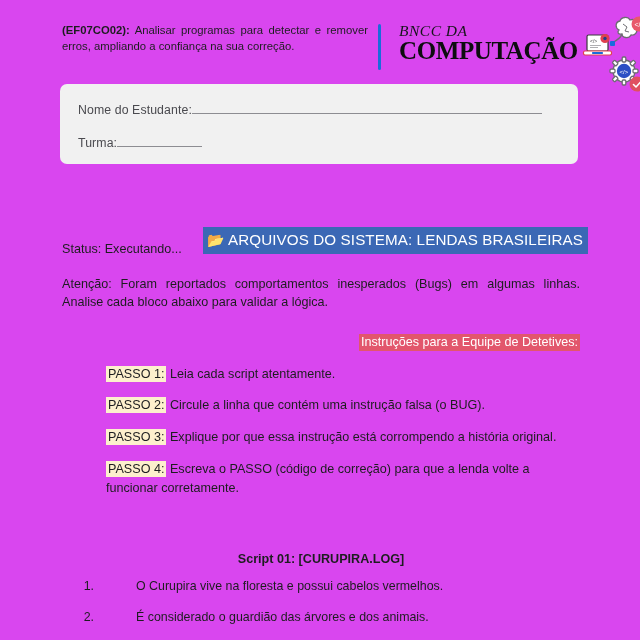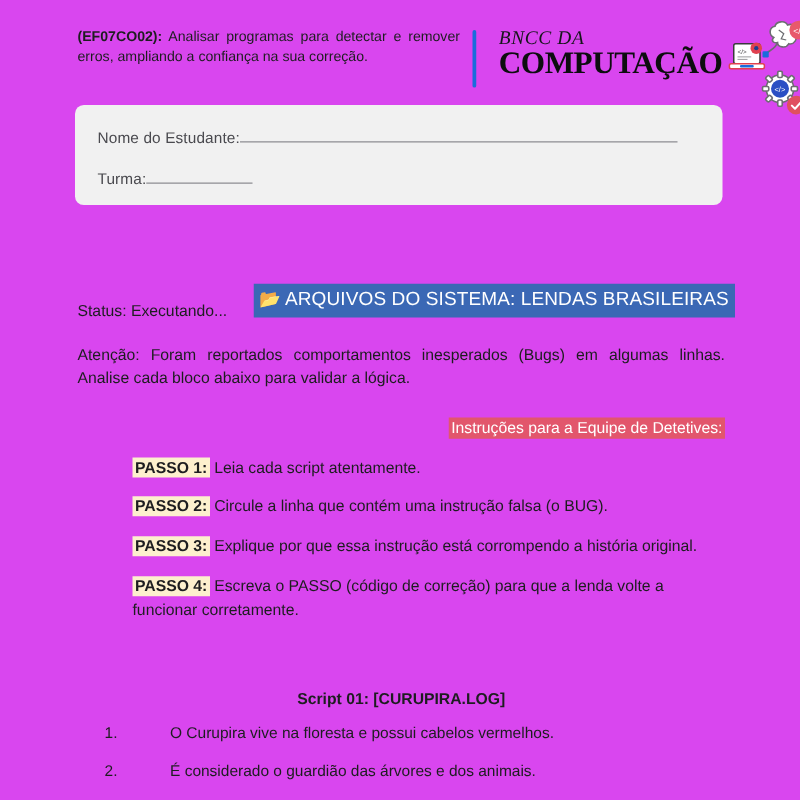--- a/index.html
+++ b/index.html
@@ -173,21 +173,21 @@
     padding: 0 0 0 44px;
   }
   .step {
     font-size: 12.6px;
     line-height: 1.5;
     margin-bottom: 13px;
     color: #1d1d1f;
   }
   .step .hl-yellow {
     background: #fdf0cd;
-    font-weight: bold;
+    font-weight: normal;
     padding: 1px 2px;
   }
 
   
   .script {
     position: absolute;
     left: 62px;
     top: 552px;
     width: 518px;
   }

